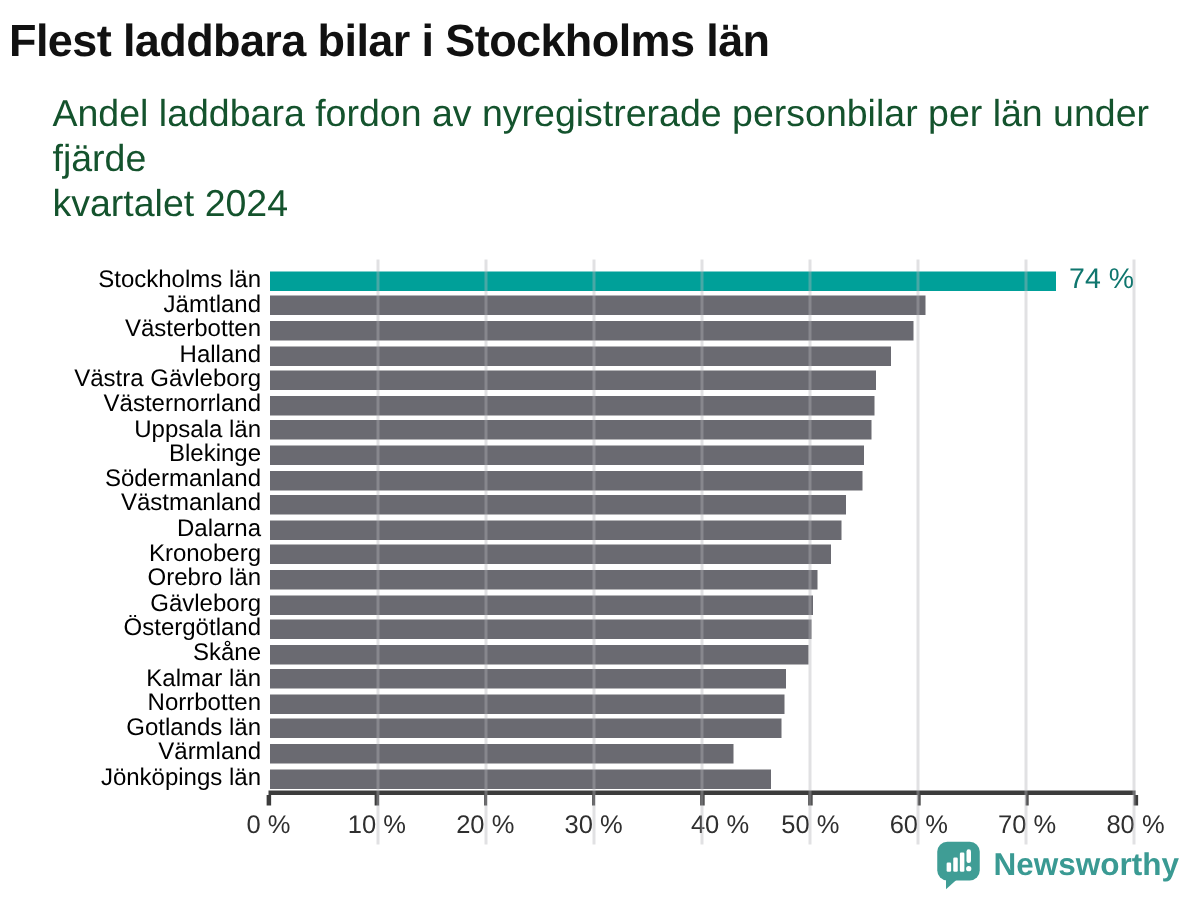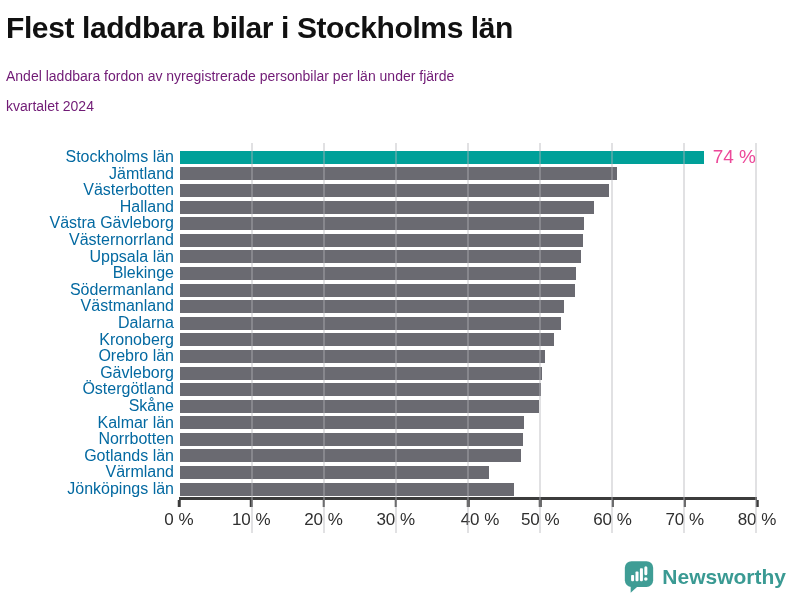--- a/index.html
+++ b/index.html
@@ -8,36 +8,37 @@
     font-family:"Liberation Sans", sans-serif;
     background:#ffffff; color:#141414;
     position:relative; overflow:hidden;
   }
   .header { padding:10px 10px 0 6px; }
   .title {
     font-size:30px; font-weight:700; line-height:1.2;
     letter-spacing:-0.4px; color:#111111;
   }
   .subtitle {
-    margin-top:15px; font-size:14px; line-height:30px; color:#701a75;
+    margin-top:15px; font-size:25px; line-height:30px; color:#14532d;
     font-weight:400;
+    margin-left:29px;
   }
   .chart { position:relative; margin-top:28px; }
   .rows { position:relative; z-index:1; }
   .row {
     display:grid; grid-template-columns:174px 576px; column-gap:6px;
     height:16.6px; align-items:center;
   }
   .row-label {
     text-align:right; font-size:16px; line-height:16.6px;
-    color:#0369a1; white-space:nowrap;
+    color:#000000; white-space:nowrap;
   }
   .bar-cell { position:relative; height:13px; display:flex; align-items:center; }
   .bar { height:13px; }
-  .value-label { margin-left:9px; font-size:19px; color:#ec4899; white-space:nowrap; }
+  .value-label { margin-left:9px; font-size:19px; color:#0f766e; white-space:nowrap; }
   .gridlines {
     position:absolute; left:180px; width:576px; top:-6px; bottom:0;
     z-index:2; pointer-events:none;
   }
   .gridline {
     position:absolute; top:0; bottom:0; width:2px;
     background:rgba(180,180,186,0.4); transform:translateX(-50%);
   }
   .xaxis {
     position:relative; margin-left:179px; width:578px; height:36px;

